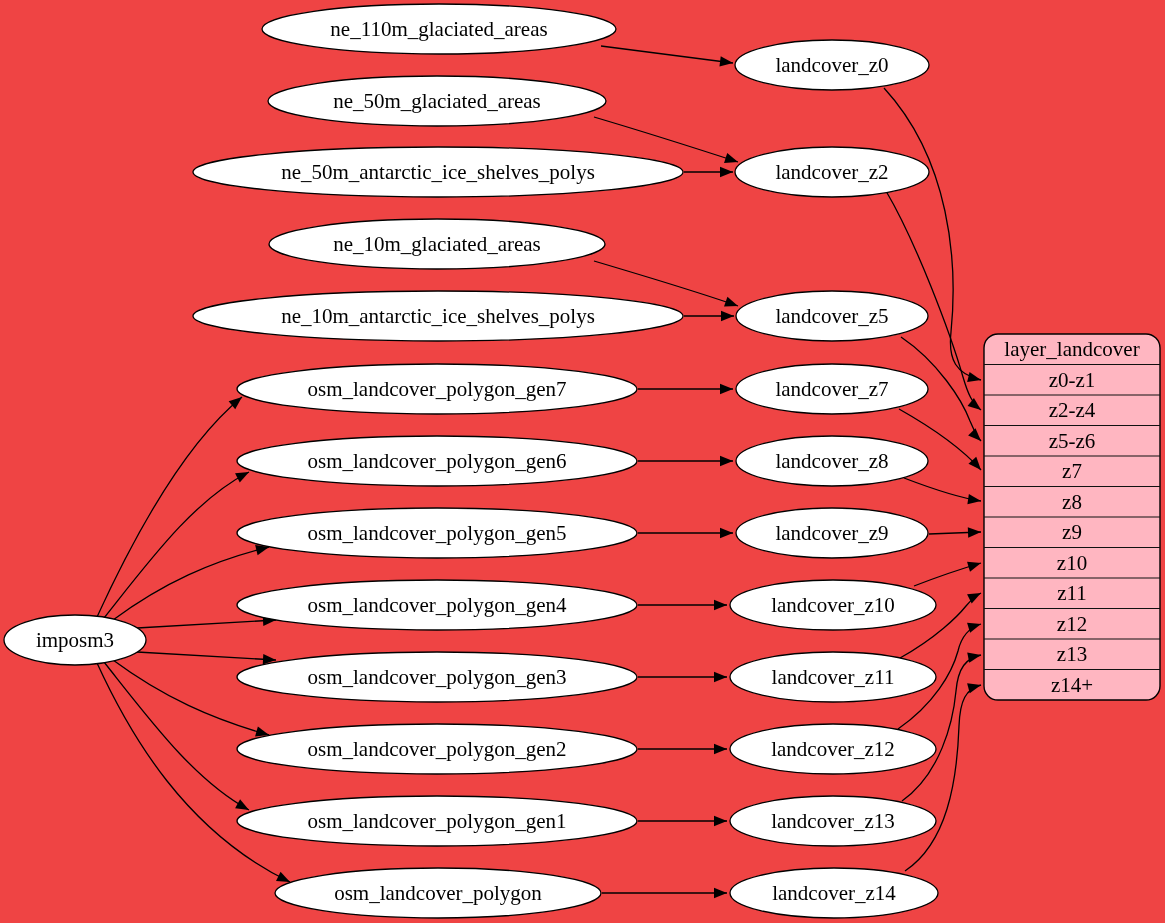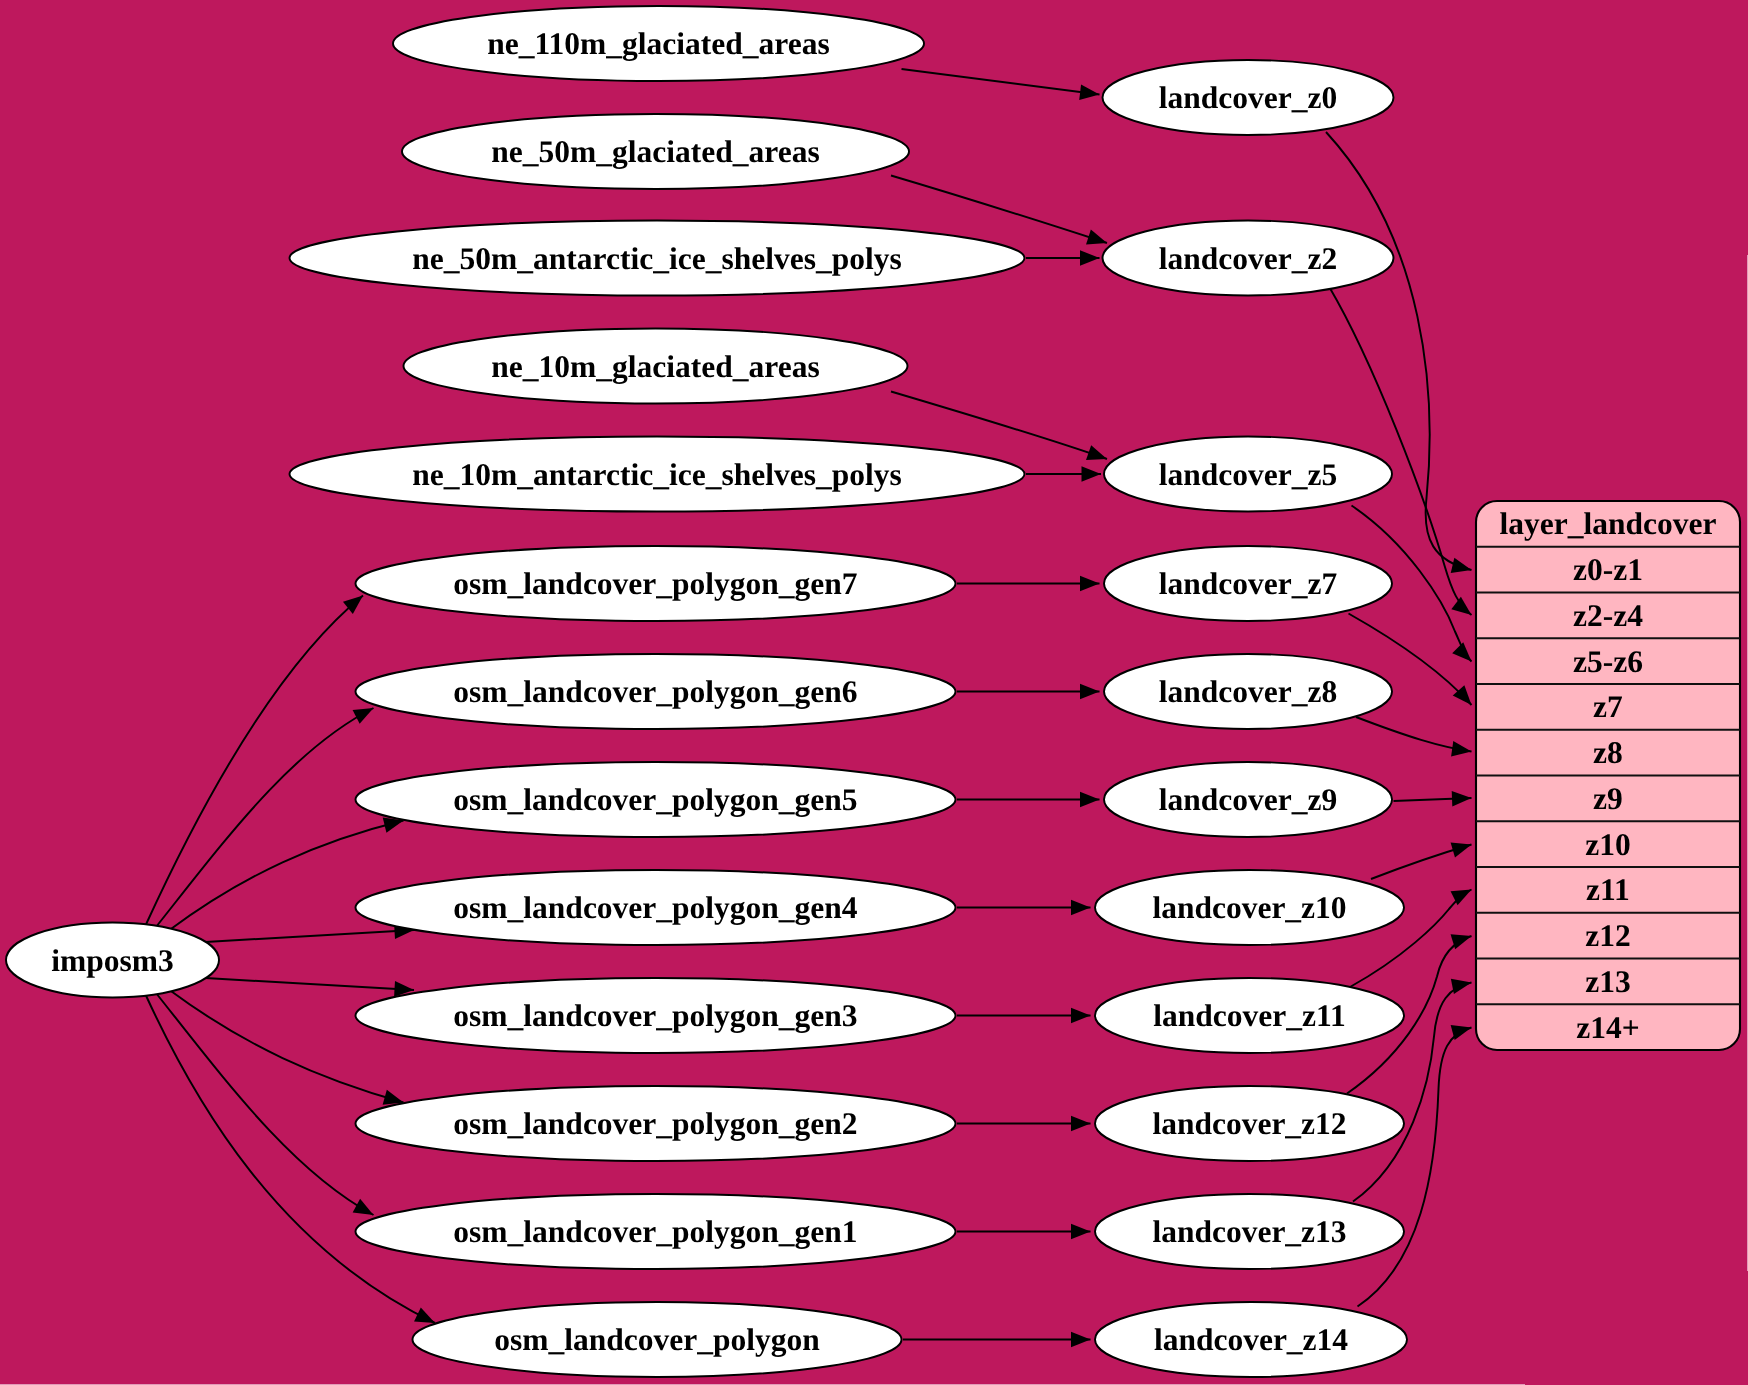--- a/index.html
+++ b/index.html
@@ -1,16 +1,16 @@
 <!DOCTYPE html>
 <html><head>
 <meta charset="utf-8">
 <style>
   html,body{margin:0;padding:0;background:#ffffff;}
-  #stage{width:1165px;height:923px;position:relative;background:#be185d;overflow:hidden;font-weight:bold;}
+  #stage{width:1165px;height:923px;position:relative;background:#ef4444;overflow:hidden;}
   svg{display:block;}
   svg text{
     font-family:"Liberation Serif","DejaVu Serif",serif;
     font-size:21px;
     fill:#000000;
   }
   .edge{fill:none;stroke:#000000;stroke-width:1.3px;}
   .node-ellipse{fill:#ffffff;stroke:#000000;stroke-width:1.3px;}
   .table-box{stroke:#000000;stroke-width:1.4px;}
   .table-sep{stroke:#101010;stroke-width:1.2px;}

